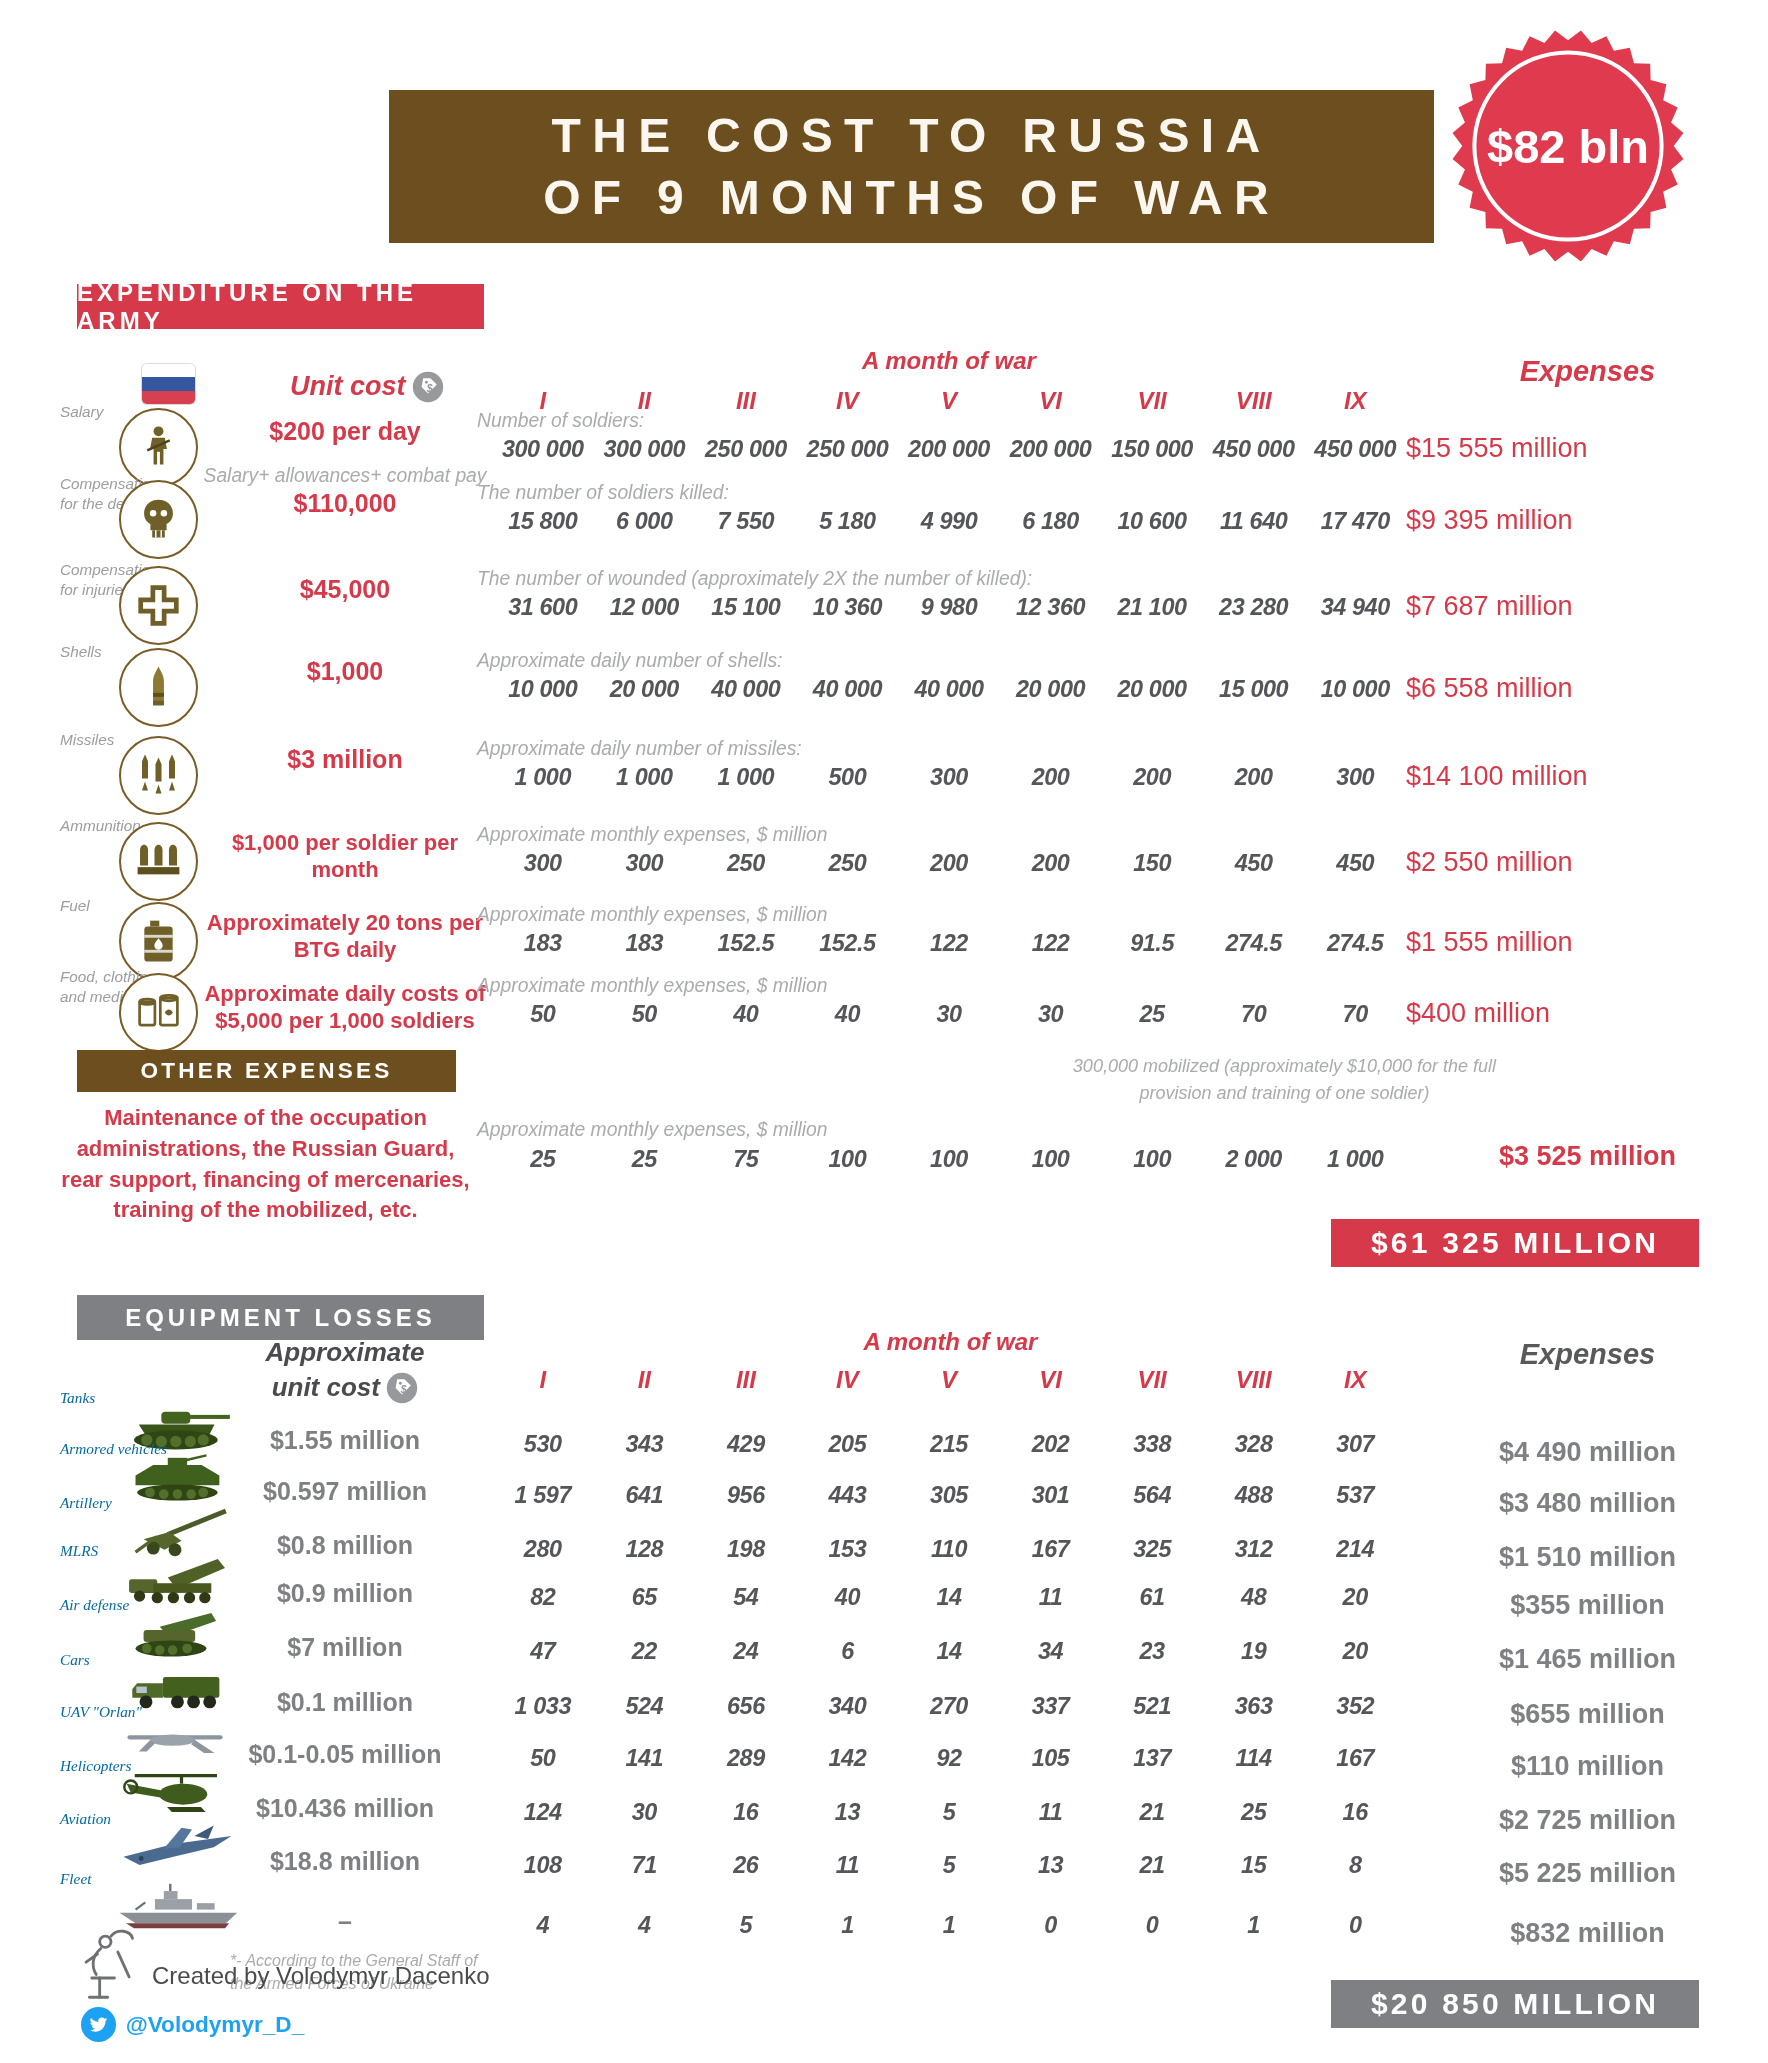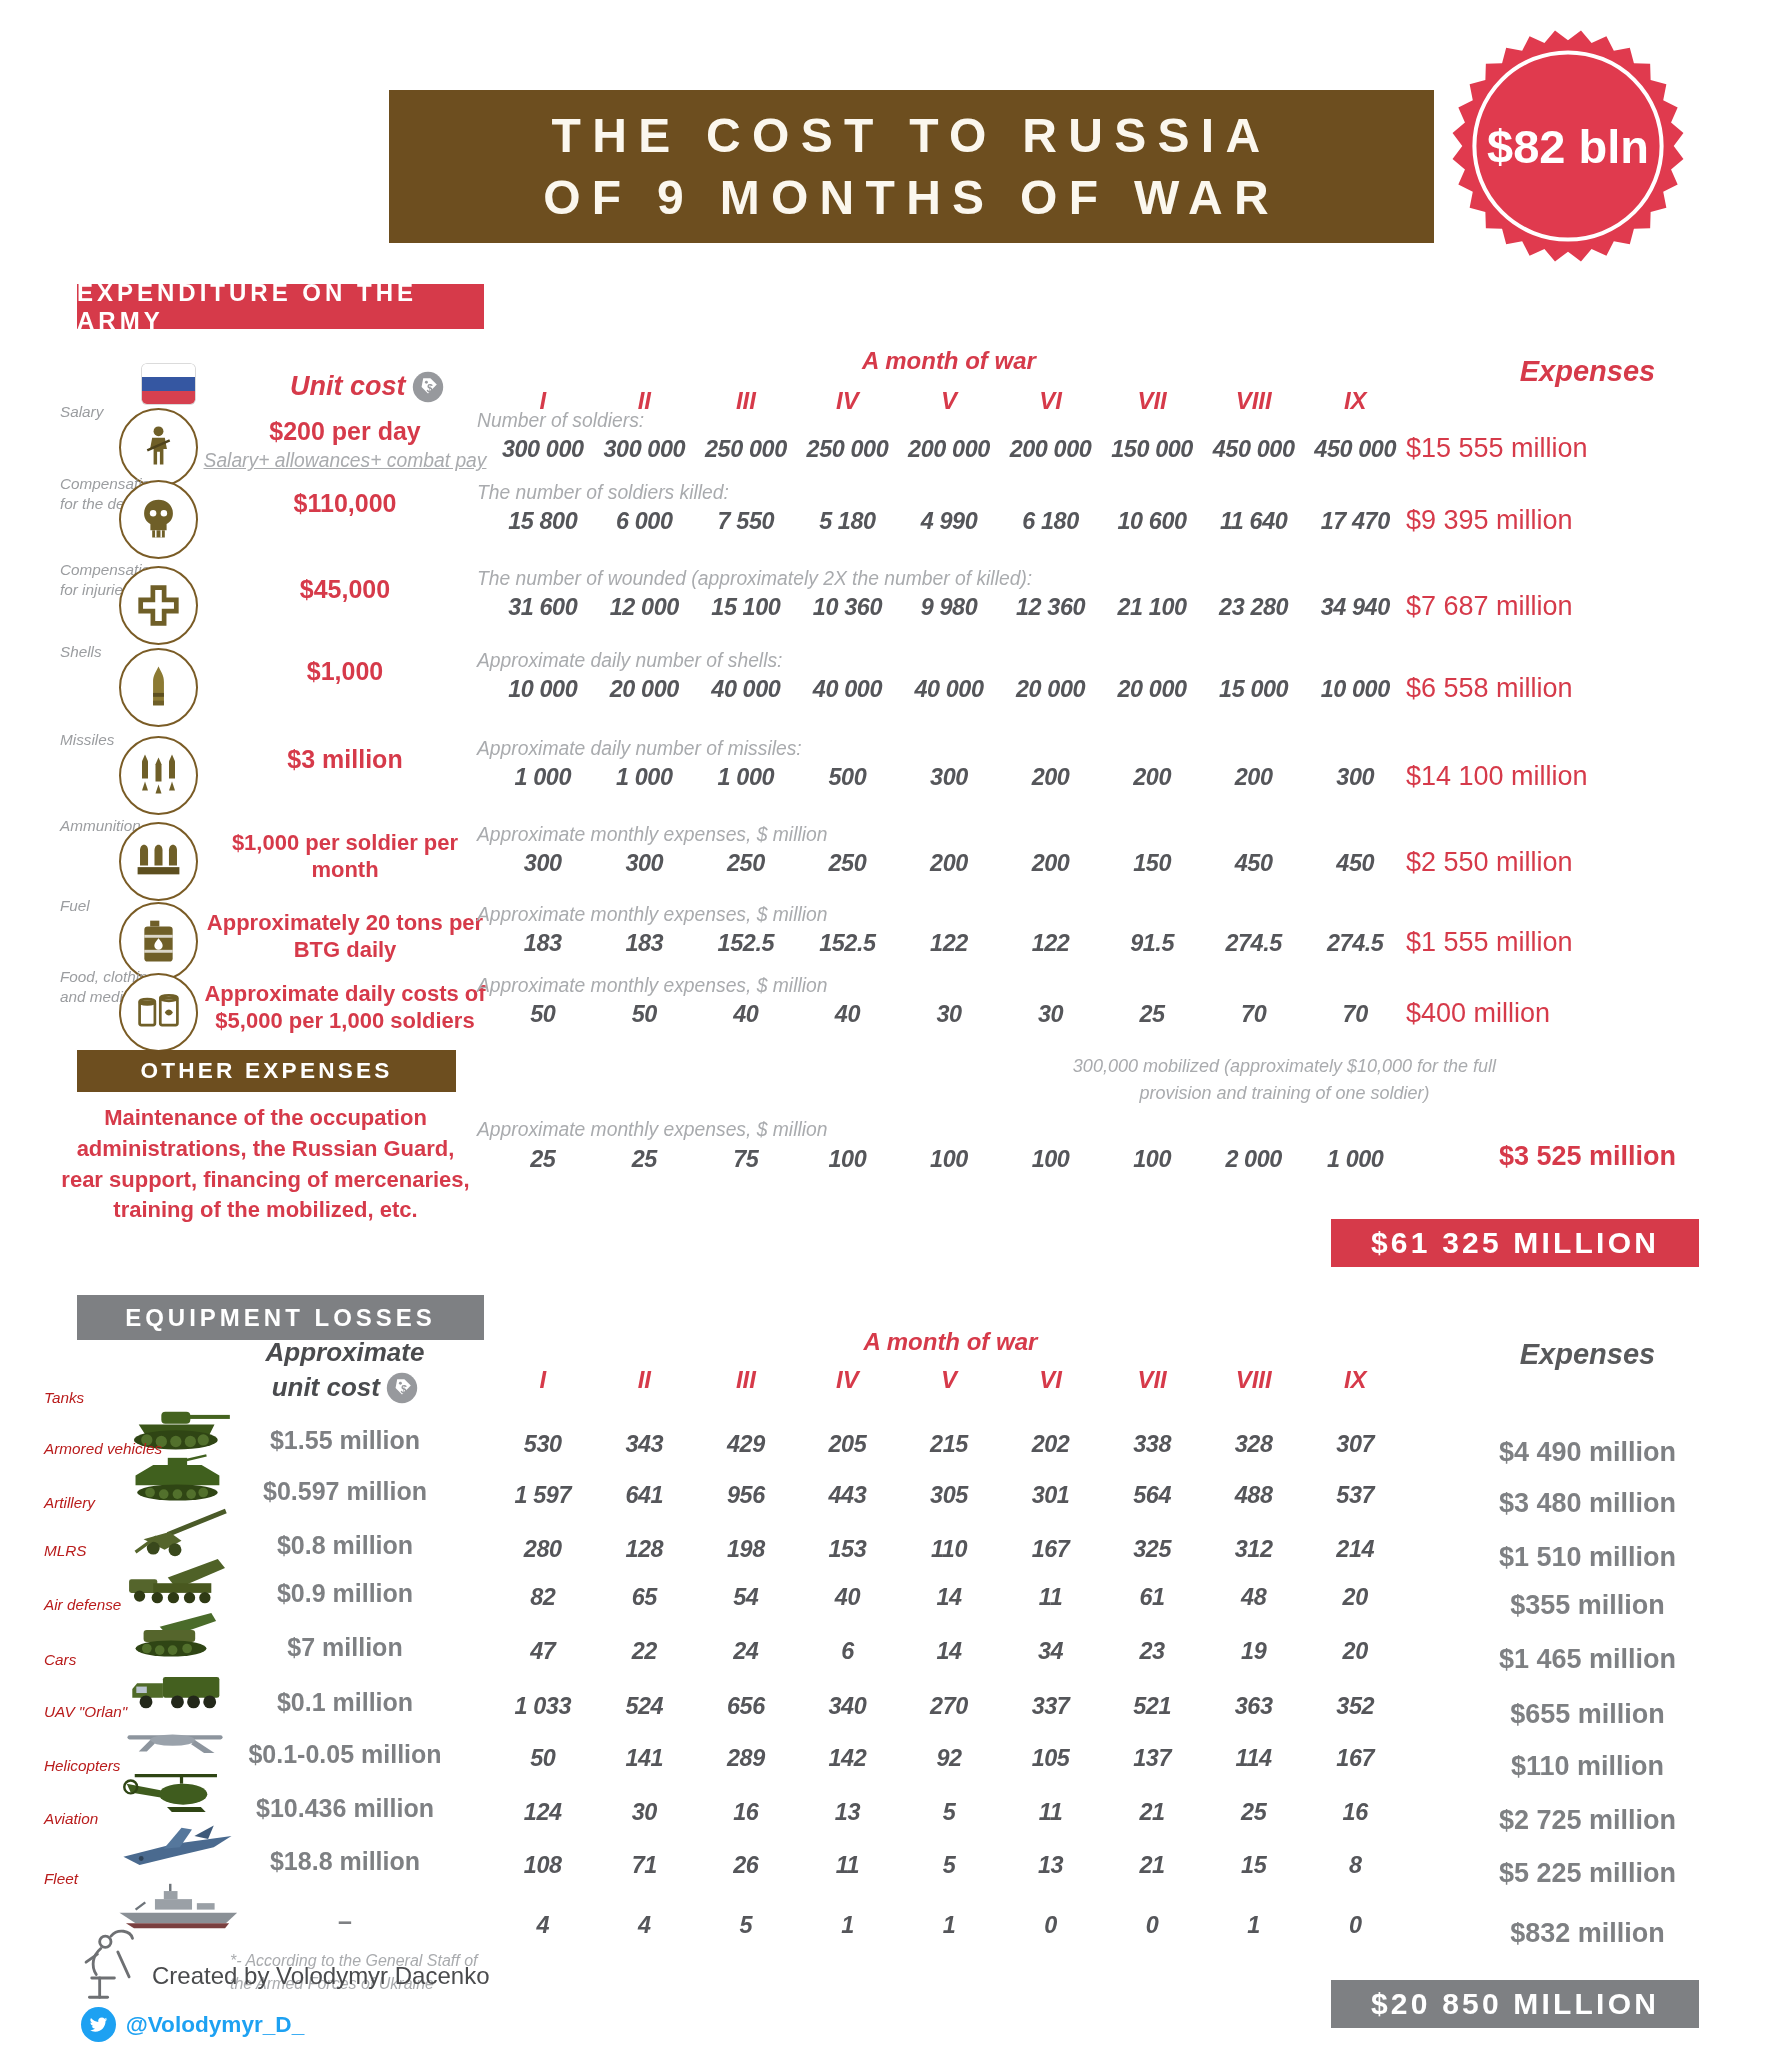--- a/index.html
+++ b/index.html
@@ -44,21 +44,21 @@
 
   .rows-layer{position:absolute;inset:0;}
   .arow,.erow{position:absolute;left:0;width:1769px;}
   .side-label{position:absolute;left:60px;top:-8px;width:101px;font-style:italic;font-size:15.3px;color:#9b9da0;line-height:1.3;}
   .circle-icon{position:absolute;left:119px;top:-1.6px;width:79px;height:79px;border:2.4px solid #7a5c26;border-radius:50%;
     display:flex;align-items:center;justify-content:center;background:#fff;}
   .circle-icon svg{width:60%;height:60%;}
   .cost-block{position:absolute;left:203px;top:6.4px;width:284px;text-align:center;}
   .cost{color:var(--red);font-weight:700;font-size:25px;line-height:1.2;}
   .cost-long{font-size:22px;}
-  .cost-sub{margin-top:2px;color:#a9abae;font-style:italic;font-size:19.3px;line-height:1.35;text-decoration:underline;}
+  .cost-sub{margin-top:17px;color:#a9abae;font-style:italic;font-size:19.3px;line-height:1.35;}
   .caption{position:absolute;left:477px;top:0;width:806px;font-style:italic;font-size:19.3px;color:#a9abae;}
   .vgrid{position:absolute;left:492px;width:914px;display:grid;grid-template-columns:repeat(9,1fr);text-align:center;}
   .arow .vgrid{top:26px;}
   .vcell{font-style:italic;font-weight:700;font-size:23.4px;color:#55565a;letter-spacing:-0.4px;}
   .expense{position:absolute;left:1406px;width:363px;color:var(--red);font-weight:400;font-size:27px;}
   .arow .expense{top:22.6px;}
 
   .other-box{position:absolute;left:77px;top:1050px;width:379px;height:42px;background:var(--brown);color:#fff;
     font-weight:700;font-size:22.6px;letter-spacing:3.2px;display:flex;align-items:center;justify-content:center;}
   .other-desc{position:absolute;left:56px;top:1103px;width:419px;text-align:center;color:var(--red);
@@ -71,21 +71,21 @@
     font-weight:700;font-size:27px;}
 
   .total-box{position:absolute;left:1319px;width:368px;height:48px;color:#fff;font-weight:700;font-size:30px;
     letter-spacing:3.2px;display:flex;align-items:center;justify-content:center;margin-left:12px;}
   #total1{top:1219px;background:var(--red);}
   #total2{top:1980px;background:var(--graybox);}
 
   .equnit-h{position:absolute;left:203px;top:1335px;width:284px;text-align:center;color:#4a4b4e;
     font-style:italic;font-weight:700;font-size:26px;line-height:1.35;}
 
-  .eside{position:absolute;left:44px;top:-42px;width:141px;font-style:italic;font-size:15.3px;color:#b91c1c;}
+  .eside{position:absolute;left:60px;top:-42px;width:141px;font-style:italic;font-size:15.3px;color:#0369a1;font-family:Liberation Serif, serif;}
   .eicon{position:absolute;left:81px;top:-29px;width:193px;height:50px;display:flex;align-items:center;justify-content:center;}
   .eicon svg{max-width:100%;max-height:100%;}
   .ecost-block{position:absolute;left:203px;top:-4.8px;width:284px;text-align:center;}
   .ecost{color:var(--graybox);font-weight:700;font-size:25px;}
   .fleet-note{margin-top:13px;text-align:left;padding-left:27px;font-style:italic;font-size:16px;color:#a9abae;line-height:1.45;}
   .erow .vgrid{top:0;}
   .evcell{font-style:italic;font-weight:700;font-size:23.4px;color:#55565a;letter-spacing:-0.4px;}
   .eexp{position:absolute;left:1406px;width:363px;top:6.4px;text-align:center;color:var(--graybox);font-weight:700;font-size:27px;}
 
   .creator{position:absolute;left:77px;top:1927px;width:68px;height:71px;}

